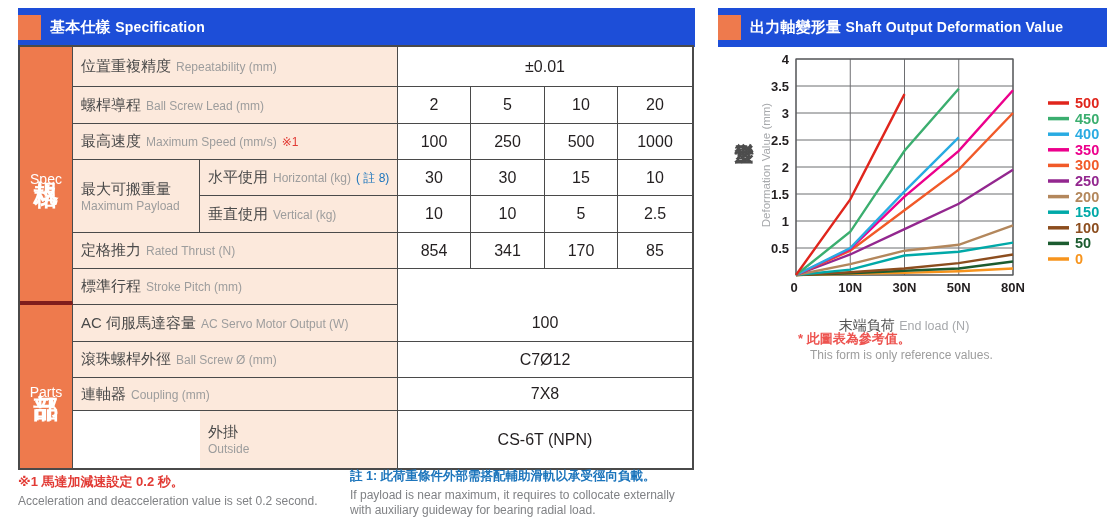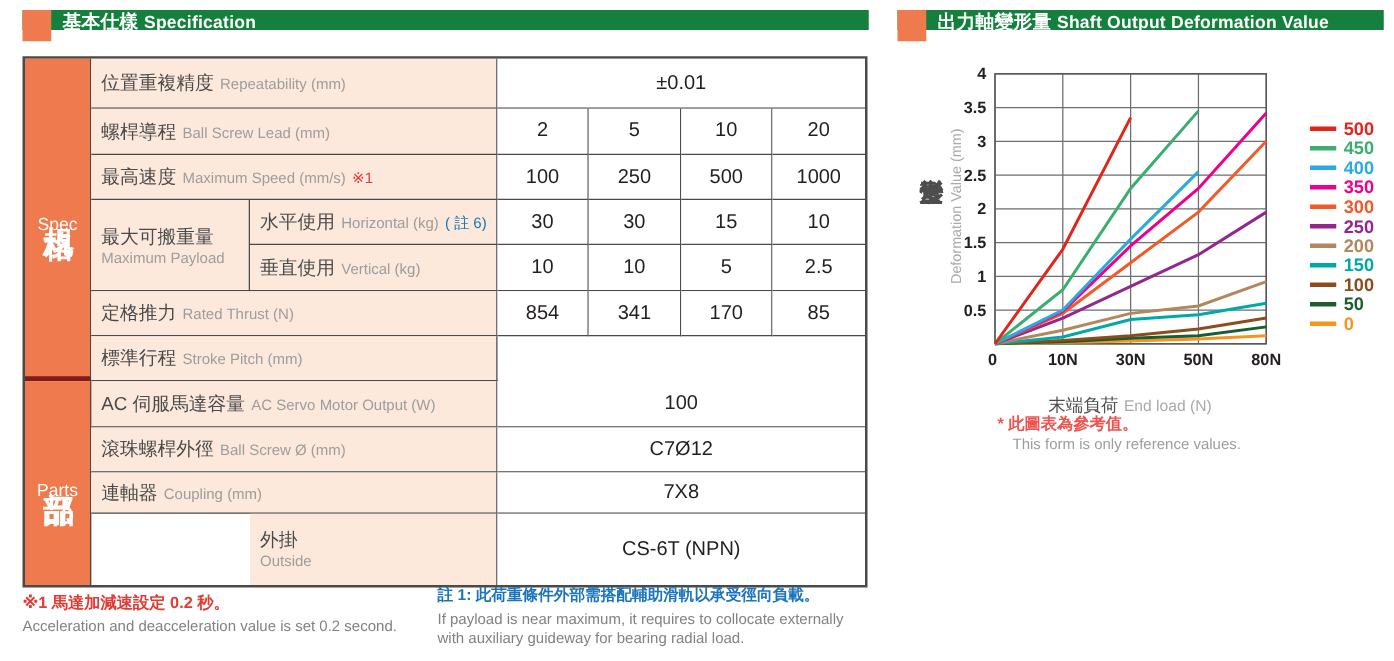--- a/index.html
+++ b/index.html
@@ -1,21 +1,21 @@
 <!DOCTYPE html>
 <html><head>
 <meta charset="utf-8">
 <style>
   *{box-sizing:border-box;margin:0;padding:0}
   html,body{width:1115px;height:529px;background:#fff;overflow:hidden;
     font-family:"Liberation Sans","DejaVu Sans",sans-serif;position:relative}
   .abs{position:absolute}
 
   
-  .bar{position:absolute;height:16px;background:#15803d;display:flex;align-items:flex-start}
+  .bar{position:absolute;height:39px;background:#1d4ed8;display:flex;align-items:center}
   .bar-square{width:23px;height:25px;background:#ee7a4d;flex:0 0 auto}
   .bar-text{color:#fff;font-weight:bold;font-size:15px;margin-left:9px;white-space:nowrap;letter-spacing:.2px}
   .bar-text .en-part{font-size:14px}
 
   
   .spec-table{position:absolute;left:18px;top:45px;display:grid;
     grid-template-columns:53px 127px 198px 73px 74px 73px 74px;
     grid-template-rows:40px 37px 36px 36px 37px 36px 36px 37px 36px 33px 57px;
     border:2px solid #4a4a4a;background:#fff}
   .cell{border-right:1px solid #4a4a4a;border-bottom:1px solid #4a4a4a}
@@ -110,21 +110,21 @@
   <div class="cell val" style="grid-area:3/6/4/7">500</div>
   <div class="cell val ec" style="grid-area:3/7/4/8">1000</div>
 
   <div class="cell lbl2" style="grid-area:4/2/6/3">
     <span class="zh">最大可搬重量</span>
     <span class="en">Maximum Payload</span>
   </div>
   <div class="cell lbl" style="grid-area:4/3/5/4">
     <span class="zh">水平使用</span>
     <span class="en">Horizontal (kg)</span>
-    <span class="mark-blue">( 註 6)</span>
+    <span class="mark-blue">( 註 8)</span>
   </div>
   <div class="cell val" style="grid-area:4/4/5/5">30</div>
   <div class="cell val" style="grid-area:4/5/5/6">30</div>
   <div class="cell val" style="grid-area:4/6/5/7">15</div>
   <div class="cell val ec" style="grid-area:4/7/5/8">10</div>
 
   <div class="cell lbl" style="grid-area:5/3/6/4">
     <span class="zh">垂直使用</span>
     <span class="en">Vertical (kg)</span>
   </div>

